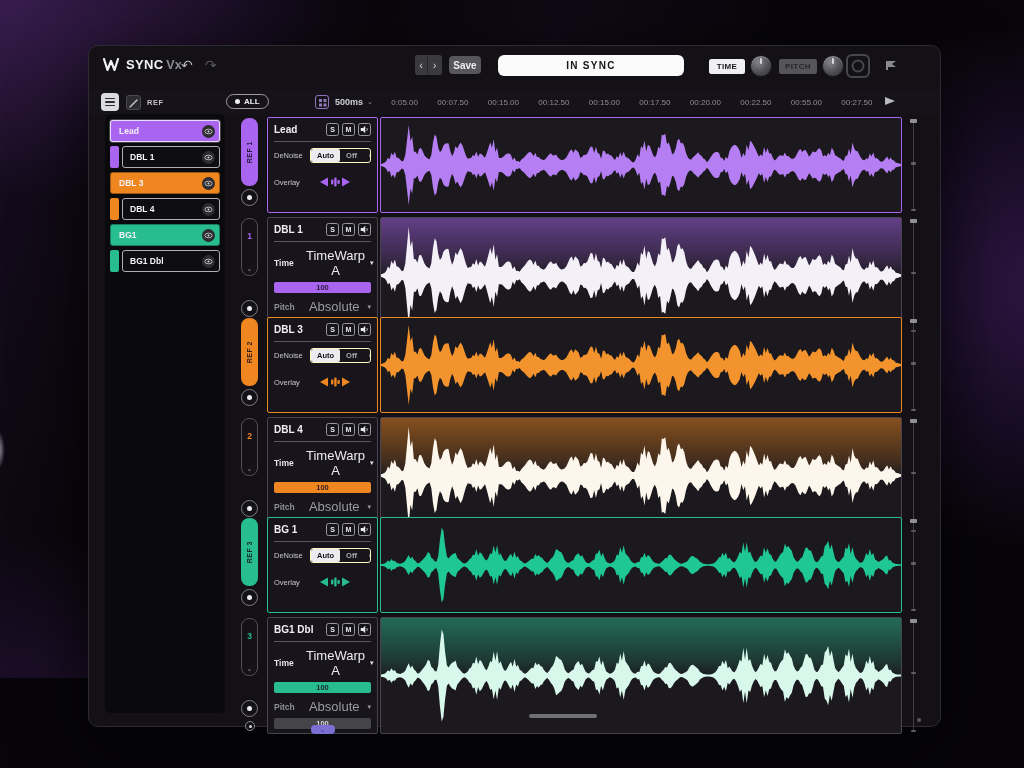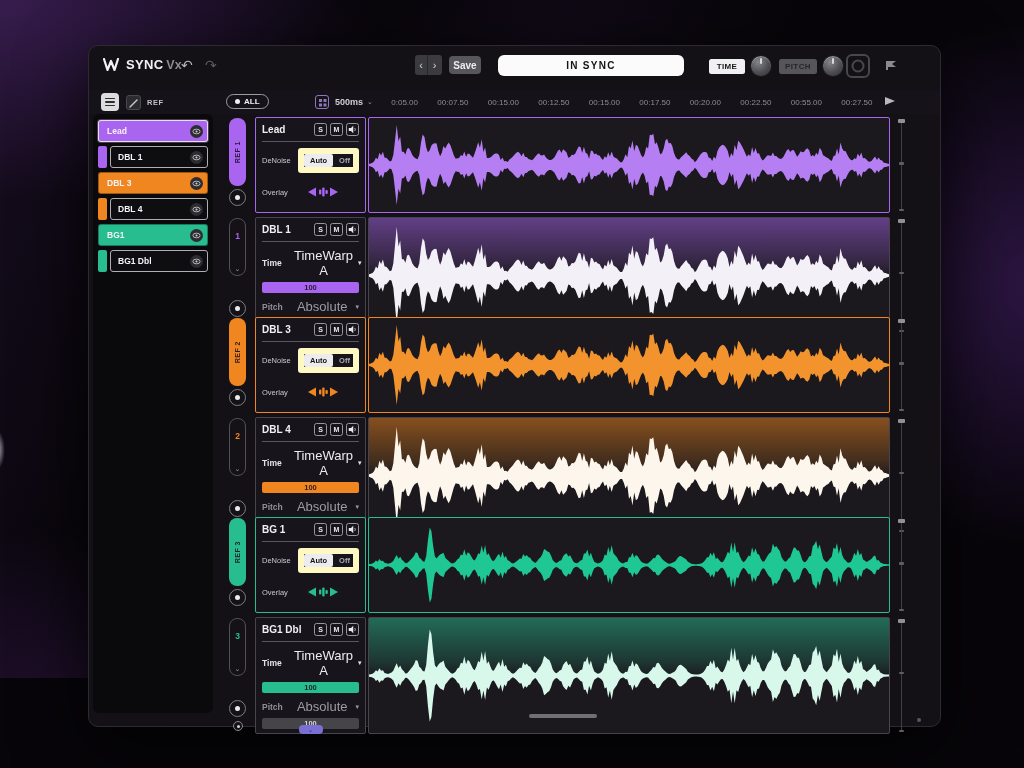--- a/index.html
+++ b/index.html
@@ -82,21 +82,21 @@
   .gridicon{ position:absolute; left:226px; top:5px; width:14px; height:14px;
     border:1px solid #8f76b8; border-radius:3px; background:transparent; }
   .gridicon::after{ content:''; position:absolute; left:3px; top:3px; width:2.5px; height:2.5px;
     background:#8f76b8; box-shadow:4.5px 0 #8f76b8, 0 4.5px #8f76b8, 4.5px 4.5px #8f76b8; }
   .gridval{ position:absolute; left:246px; top:7px; font-size:9px; font-weight:700; color:#cfcfd3; }
   .gridcaret{ position:absolute; left:278px; top:8px; font-size:7px; color:#9a9a9f; }
   .tick{ position:absolute; top:8px; width:44px; text-align:right; font-size:8px; color:#8e8b96; }
   .rulerflag{ position:absolute; left:796px; top:7px; }
 
   
-  .content{ position:absolute; left:4px; top:68px; width:837px; height:599px; }
+  .content{ position:absolute; left:16px; top:68px; width:837px; height:599px; }
 
   .sidebar{ position:absolute; left:0; top:0; bottom:0; width:120px;
     background:#0a090c; border-radius:6px; padding:6px 0 0; }
   .sitem{ height:22px; margin:0 5px 4px; display:flex; align-items:center; }
   .sitem .fillbox{ flex:1; height:22px; background:var(--c); border-radius:3px;
     display:flex; align-items:center; padding:0 4px 0 8px; border:1px solid rgba(0,0,0,.35); }
   .sitem.selected .fillbox{ border:1px solid rgba(244,240,252,.85); box-shadow:0 0 0 1px rgba(244,240,252,.25); }
   .sitem .stripe{ width:9px; height:22px; background:var(--c); border-radius:2px; margin-right:3px; }
   .sitem .darkbox{ flex:1; height:22px; background:#0e0d10; border:1px solid #aeaeb3;
     border-radius:3px; display:flex; align-items:center; padding:0 4px 0 7px; }
@@ -129,21 +129,21 @@
   .panel{ background:#17151b; border:1px solid #49434f; border-radius:2px; margin-right:2px;
     padding:5px 6px 4px; position:relative; }
   .lane.ref .panel{ border-color:var(--c); }
   .prow{ display:flex; align-items:center; }
   .pname{ flex:1; font-size:10px; font-weight:700; color:#f1eff4; }
   .btns{ display:flex; gap:3px; }
   .sq{ width:13px; height:13px; border:1px solid #97979c; border-radius:2.5px; background:transparent;
     color:#e9e9ec; font-size:7px; font-weight:700; display:flex; align-items:center; justify-content:center; padding:0; }
   .pdivider{ height:1px; background:#5b5562; margin:5px 0 6px; }
   .plabel{ font-size:7.5px; color:#cac7cf; width:36px; flex:none; }
-  .seg{ display:flex; border:6px solid #fef9c3; border-radius:3px; overflow:hidden; }
+  .seg{ display:flex; border:1px solid #fef9c3; border-radius:3px; overflow:hidden; }
   .seg-opt{ font-size:7.5px; font-weight:600; padding:2px 6px; background:transparent; border:none; color:#aeacb4; }
   .seg-opt.selected{ background:#ececef; color:#141416; font-weight:700; border-radius:2px; }
   .overlayrow{ margin-top:13px; }
   .overlayrow svg{ margin-left:8px; }
 
   .trow{ margin-top:6px; }
   .tlabel{ font-size:8.5px; font-weight:700; color:#e5e3e9; width:32px; flex:none; }
   .tmode{ flex:1; text-align:center; font-size:13px; color:#edebf1; padding-right:5px; }
   .tcaret{ font-size:7px; color:#e5e3e9; }
   .trow.dim .tlabel{ color:#908e97; } .trow.dim .tmode{ color:#9c9aa3; } .trow.dim .tcaret{ color:#9c9aa3; }

